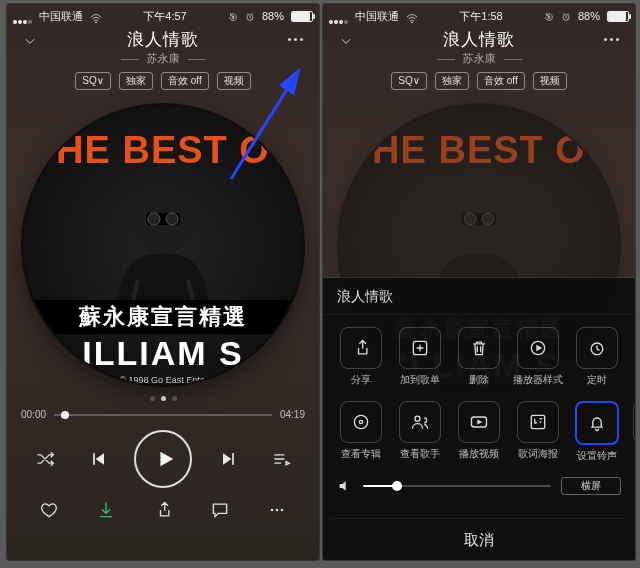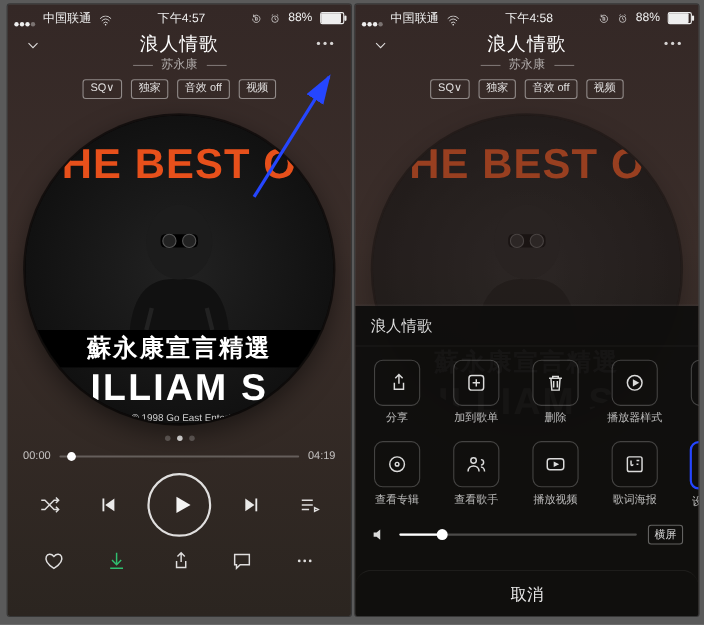--- a/index.html
+++ b/index.html
@@ -284,21 +284,21 @@
     border-bottom: 1px solid rgba(255,255,255,.06);
   }
   .sheet-grid {
     display:flex;
     flex-direction:column;
     gap: 14px;
     padding: 12px 10px 6px 10px;
   }
   .sheet-row {
     display:flex;
-    gap: 16px;
+    gap: 3px;
   }
   .sheet-item {
     width: 56px;
     display:flex;
     flex-direction:column;
     align-items:center;
     gap:4px;
     flex: 0 0 auto;
   }
   .sheet-item:nth-child(6) { width: 40px; }  
@@ -338,21 +338,21 @@
     width: 18%; background:#fff; border-radius:2px;
   }
   .sheet-volume .vthumb {
     position:absolute; left:18%; top:50%;
     transform:translate(-50%,-50%);
     width:10px; height:10px; background:#fff; border-radius:50%;
   }
   .landscape-pill {
     border:1px solid rgba(255,255,255,.35);
     border-radius:3px;
-    font-size:10px; padding:1px 5px;
+    font-size:10px; padding:1px 19px;
     color: rgba(255,255,255,.8);
   }
   .sheet-cancel {
     text-align:center;
     padding: 12px 0 10px;
     font-size: 15px;
     color: #e8e8e8;
     border-top: 1px solid rgba(255,255,255,.06);
     margin-top: auto;
     border-radius: 15px;
@@ -532,21 +532,21 @@
             <i></i>
             <i></i>
             <i class="dim"></i>
         </span>
         <span>中国联通</span>
         <svg width="12" height="10" viewBox="0 0 24 20">
           <path class="stroke-w" d="M2 6 Q12 -4 22 6 M5 10 Q12 3 19 10 M8 14 Q12 10 16 14"></path>
           <circle cx="12" cy="17" r="1.5" fill="#eee"></circle>
         </svg>
       </div>
-      <span>下午4:58</span>
+      <span>下午1:58</span>
       <div class="right">
         <svg class="lock-icon" viewBox="0 0 24 24">
           <path class="stroke-w" d="M4 12 a8 8 0 1 0 2 -5 M6 3 v5 h5"></path>
           <rect x="10" y="10" width="4" height="5" class="stroke-w"></rect>
         </svg>
         <svg class="alarm-icon" viewBox="0 0 24 24">
           <circle cx="12" cy="13" r="7" class="stroke-w"></circle>
           <path class="stroke-w" d="M12 9v4l3 2 M5 5l3-2 M19 5l-3-2"></path>
         </svg>
         <span>88%</span>

